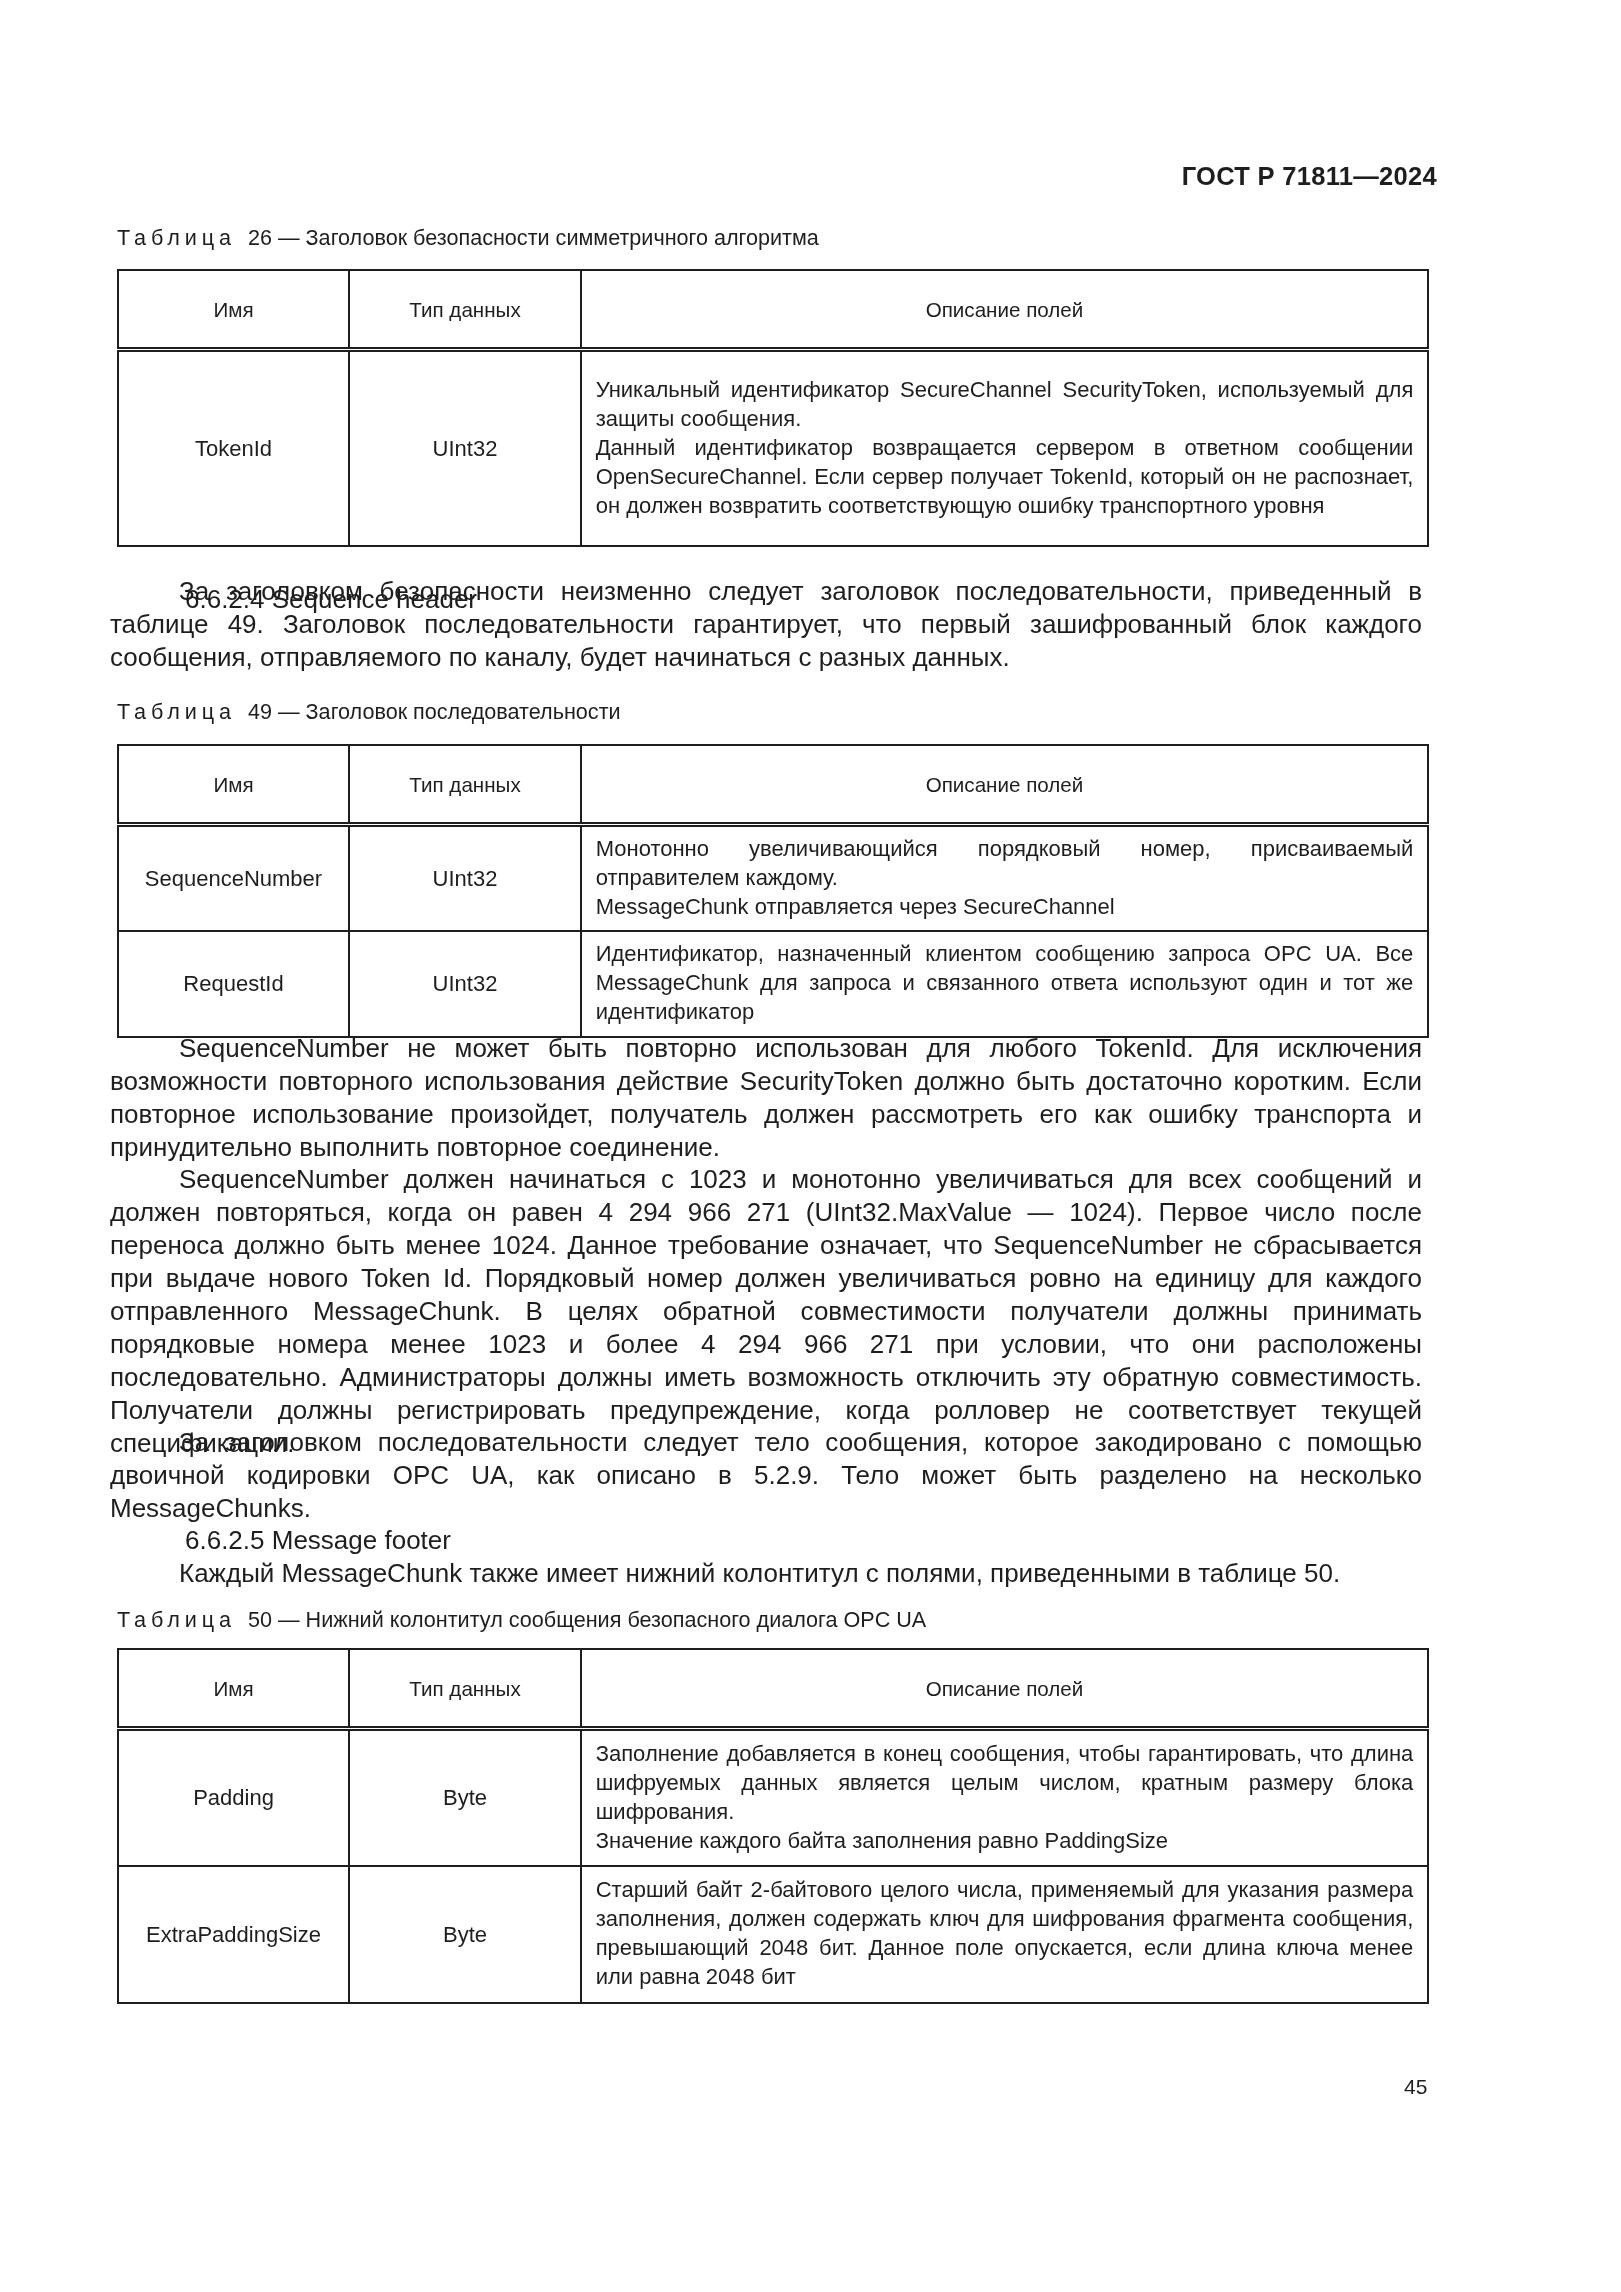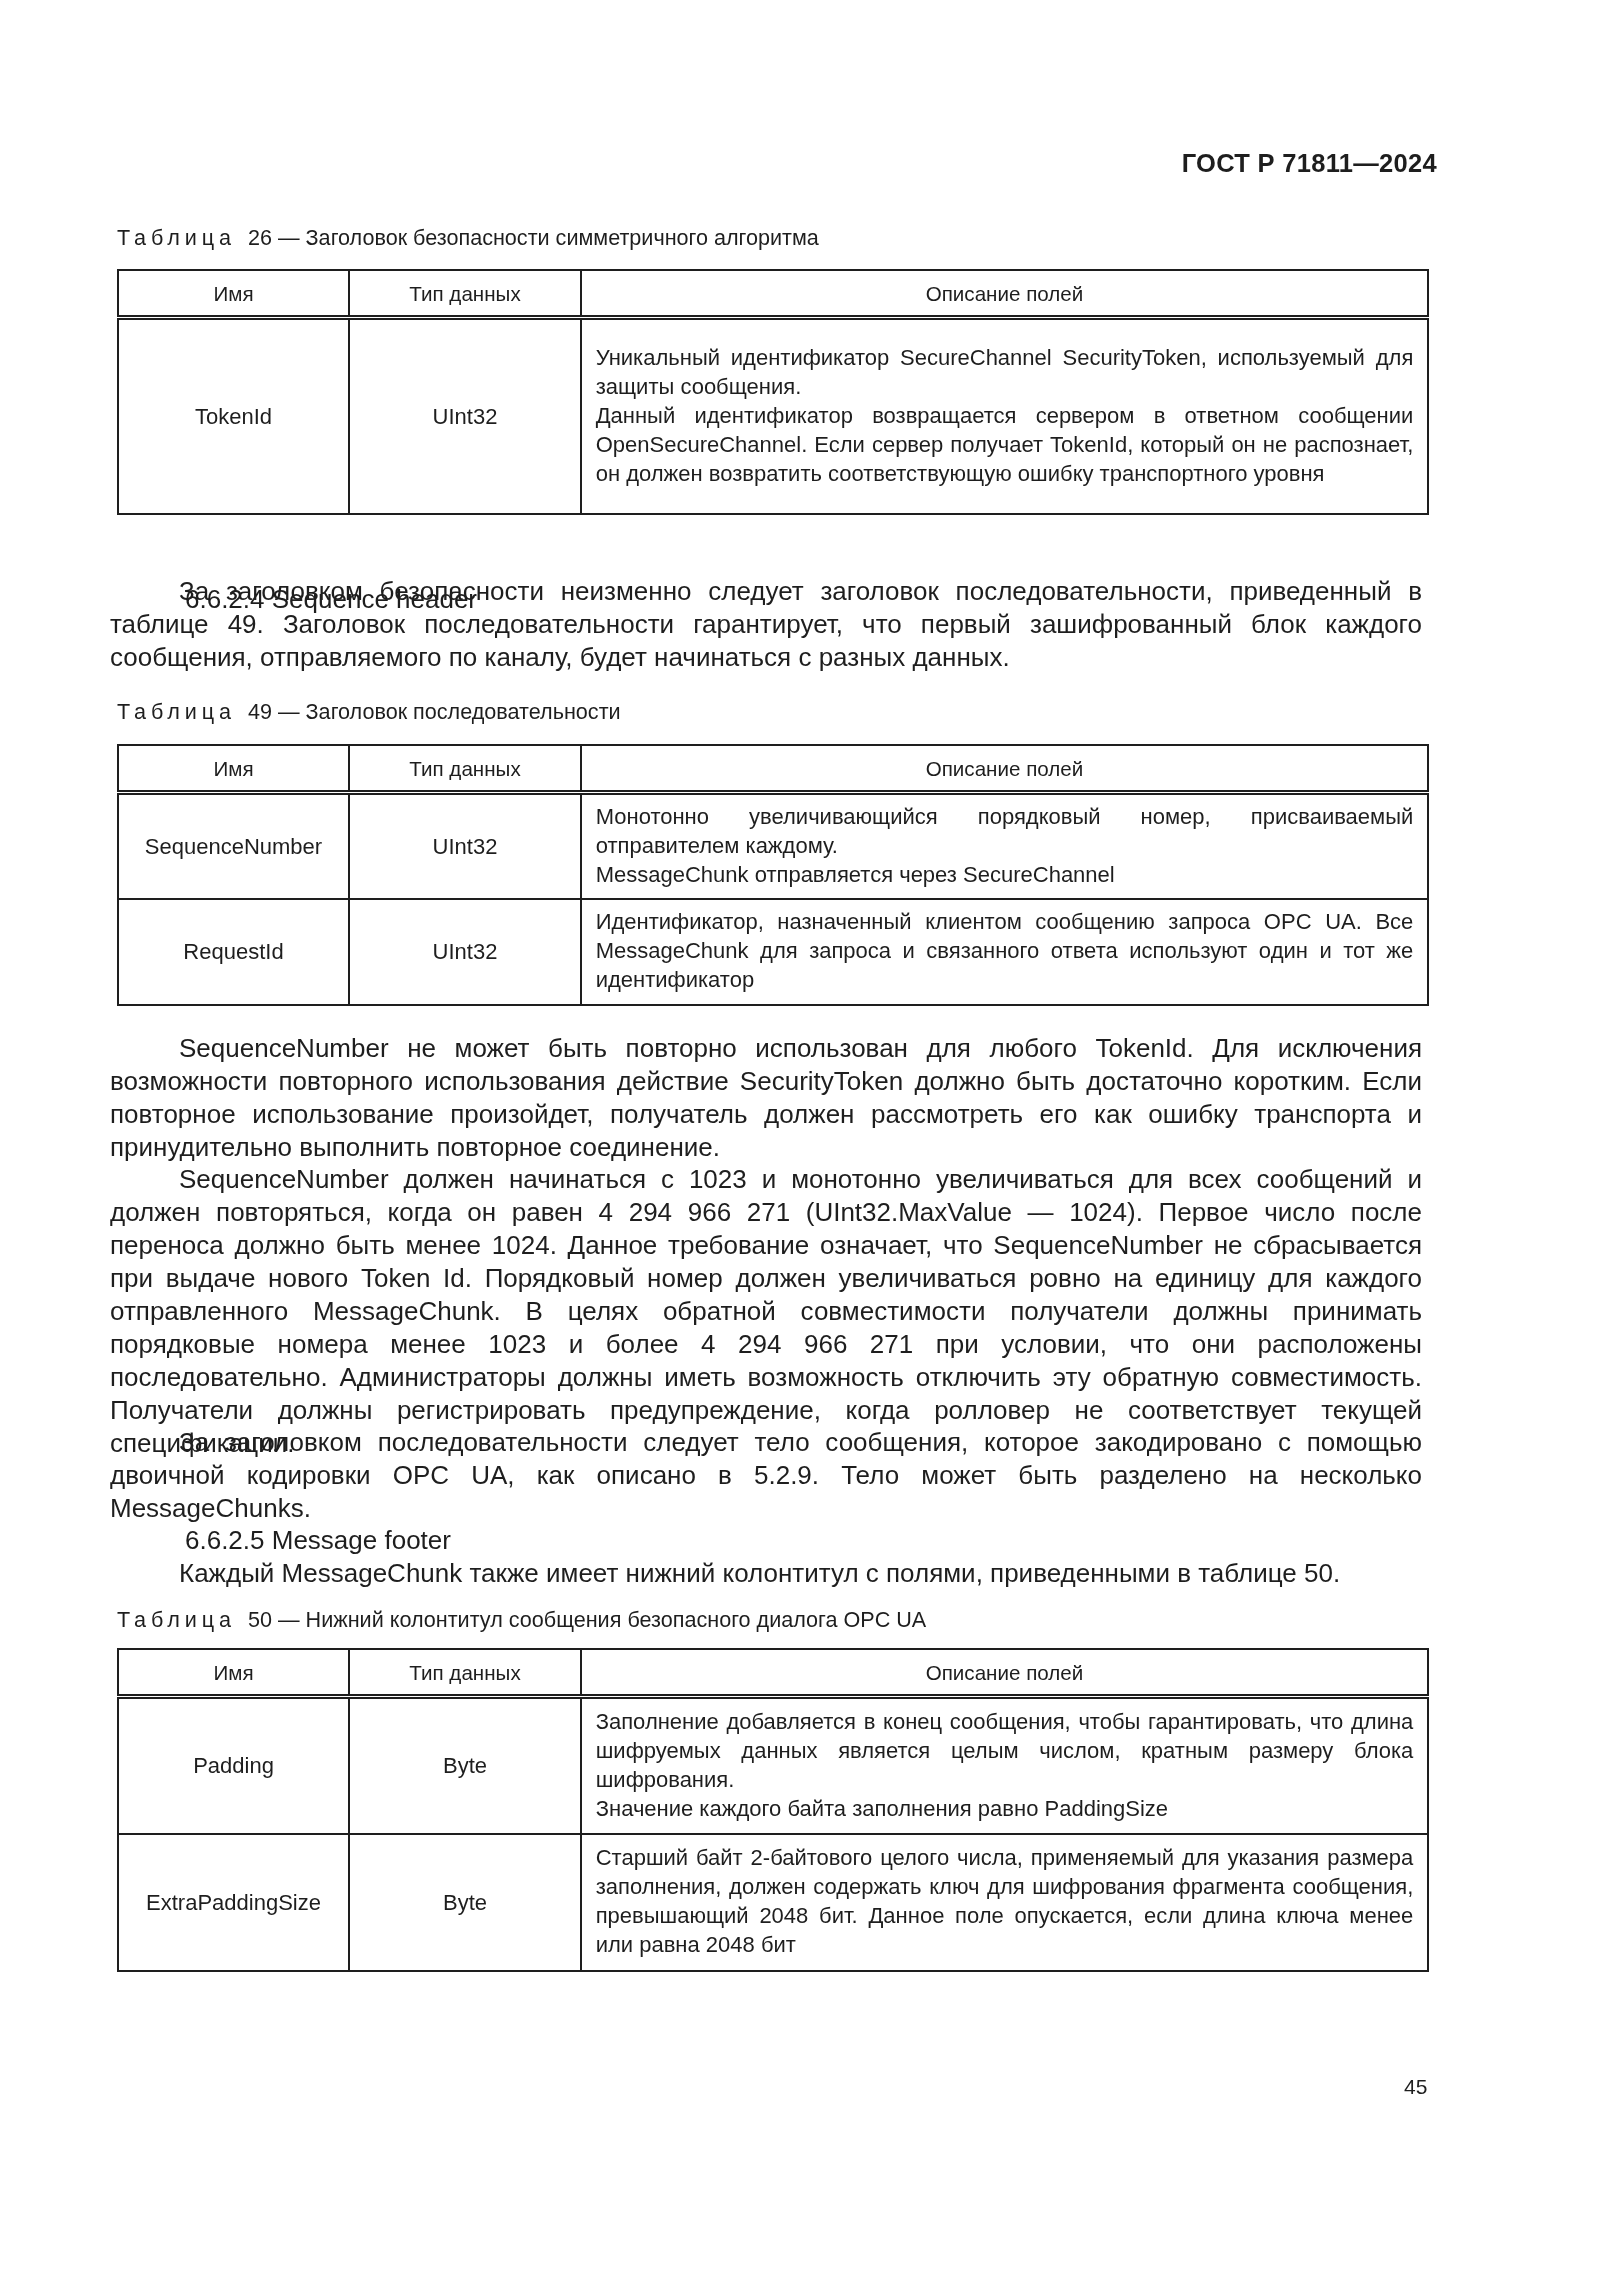--- a/index.html
+++ b/index.html
@@ -1,24 +1,24 @@
 <!DOCTYPE html>
 <html><head>
 <meta charset="utf-8">
 <style>
   html, body { margin: 0; padding: 0; background: #ffffff; }
   body { width: 1621px; height: 2293px; position: relative; overflow: hidden;
          font-family: "Liberation Sans", sans-serif; color: #1e1e1e; }
-  .page-header { position: absolute; top: 149px; right: 184px; font-weight: bold;
+  .page-header { position: absolute; top: 162px; right: 184px; font-weight: bold;
                  font-size: 25.5px; letter-spacing: 0.3px; }
   .caption { position: absolute; left: 117px; font-size: 21.6px; white-space: nowrap; }
   .caption .sp { letter-spacing: 4.9px; }
   table.gt { position: absolute; left: 117px; width: 1312px; border-collapse: collapse;
              font-size: 22px; line-height: 29px; }
-  table.gt td, table.gt th { border: 2.5px solid #1e1e1e; padding: 0; vertical-align: middle; }
+  table.gt td, table.gt th { border: 2.5px solid #1e1e1e; padding: 16px; vertical-align: middle; }
   table.gt th { font-weight: normal; font-size: 20.6px; text-align: center; height: 44px; }
   table.gt thead tr { border-bottom: 5.9px double #1e1e1e; }
   table.gt thead th { border-bottom: 5.9px double #1e1e1e; }
   table.gt col.c1 { width: 231px; }
   table.gt col.c2 { width: 232px; }
   td.center { text-align: center; }
   td.desc { text-align: justify; padding: 5.9px 13.7px 7.8px 13.7px !important; }
   .para { position: absolute; left: 110px; width: 1312px; font-size: 26px; line-height: 33px;
           text-align: justify; }
   .para .ind { display: inline-block; width: 69px; }

